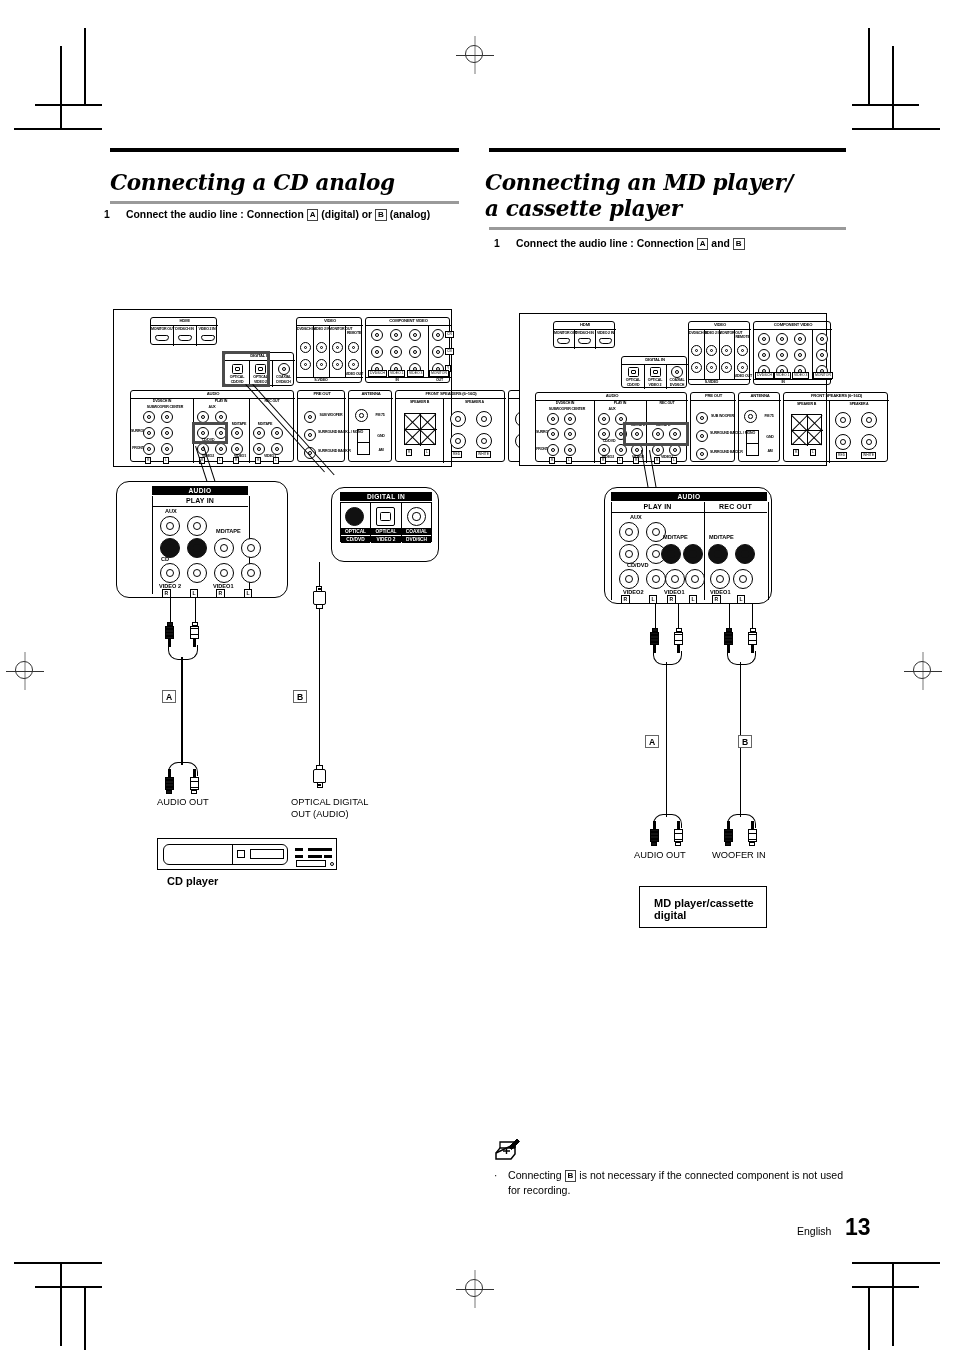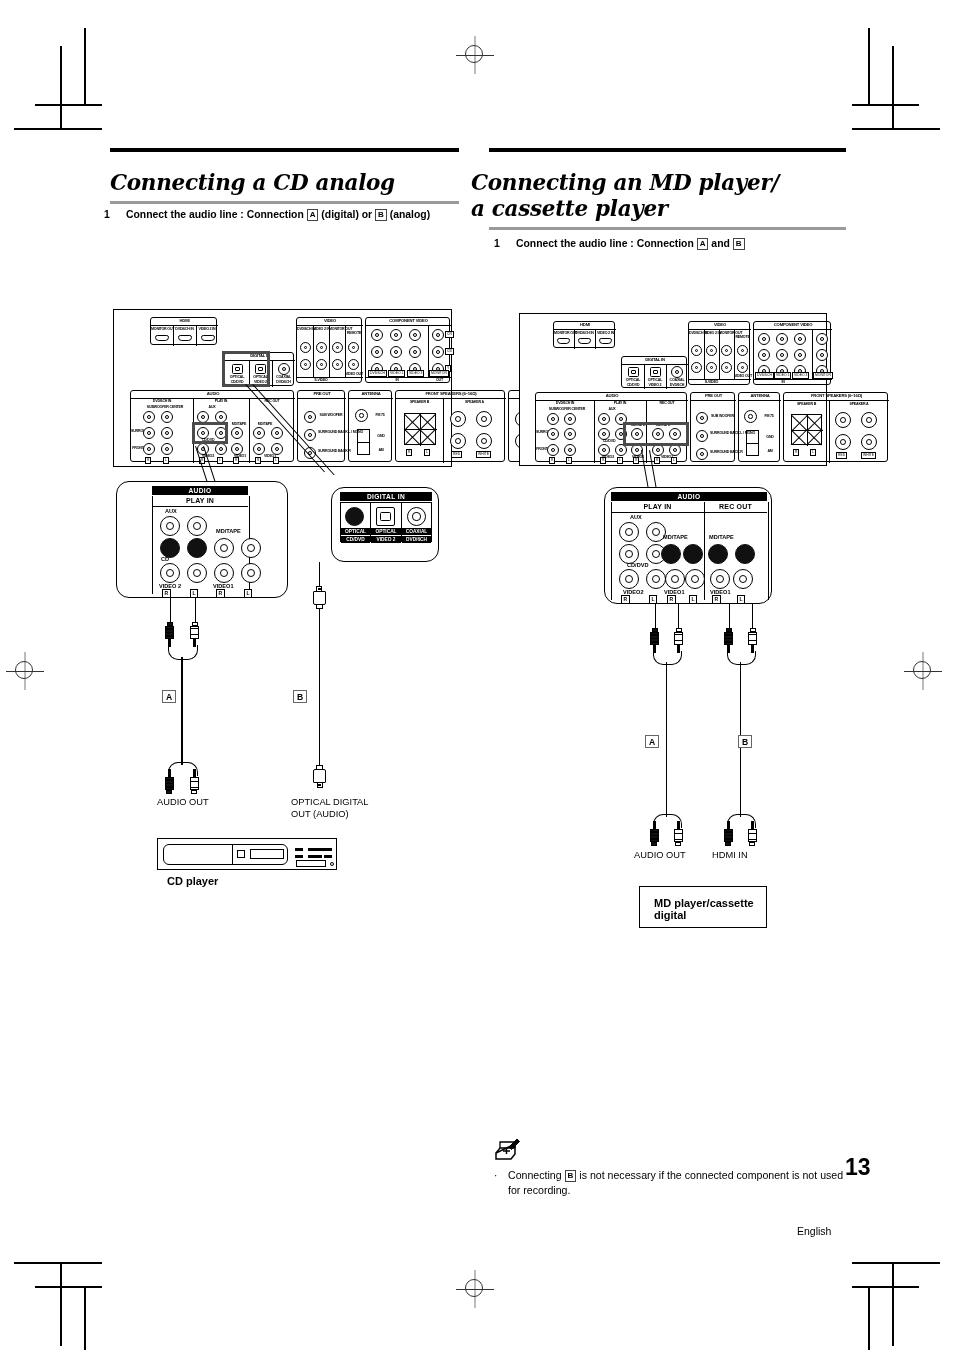--- a/index.html
+++ b/index.html
@@ -151,21 +151,21 @@
   <span class="txt">
     <span>Connect the audio line : Connection</span>
     <span class="ab">A</span>
     <span>(digital) or</span>
     <span class="ab">B</span>
     <span>(analog)</span>
   </span>
 </div>
 
 <div class="rule-top" style="left:489px;top:148px;width:357px;"></div>
-<div class="h1b abs" style="left:471px;top:170px;width:360px;">
+<div class="h1b abs" style="left:485px;top:170px;width:360px;">
   <span>Connecting an MD player/</span><br>
   <span>a cassette player</span>
 </div>
 <div class="rule-grey" style="left:489px;top:227px;width:357px;"></div>
 <div class="step abs" style="left:494px;top:237px;width:360px;">
   <span class="num">1</span>
   <span class="txt">
     <span>Connect the audio line : Connection</span>
     <span class="ab">A</span>
     <span>and</span>
@@ -765,21 +765,21 @@
     <div class="band" style="top:13px;"></div>
   <div class="tip"></div>
 </div>
 <div class="rcaplug" style="left:747px;top:820px;transform:rotate(180deg);">
   <div class="collar"></div>
     <div class="body"></div>
   <div class="band" style="top:6px;height:1px;"></div>
     <div class="band" style="top:12px;height:1px;"></div>
   <div class="tip"></div>
 </div>
-<div class="termtxt" style="left:712px;top:850px;">HDMI IN</div>
+<div class="termtxt" style="left:712px;top:850px;">WOOFER IN</div>
 
 <div class="devbox" style="left:639px;top:886px;width:128px;height:42px;"></div>
 <div class="devname abs" style="left:654px;top:897px;width:110px;">
   <span>MD player/cassette</span><br>
   <span>digital</span>
 </div>
 
 <div class="noteicon" style="left:494px;top:1138px;">
   <svg width="26" height="24" viewBox="0 0 26 24">
     <path d="M2,15 L2,21 L17,21 L21,16 L21,6 Z" fill="none" stroke="#000" stroke-width="1.5"></path>
@@ -790,13 +790,13 @@
   </svg>
 </div>
 <div class="bullet" style="left:494px;top:1170px;">·</div>
 <div class="notetxt" style="left:508px;top:1168px;width:340px;">
   <span>Connecting</span>
   <span class="ab">B</span>
   <span>is not necessary if the connected component is not used for recording.</span>
 </div>
 
 <div class="footer-en" style="left:797px;top:1225px;">English</div>
-<div class="footer-pg" style="left:845px;top:1154px;">13</div>
+<div class="footer-pg" style="left:845px;top:1214px;">13</div>
 
 </body></html>

